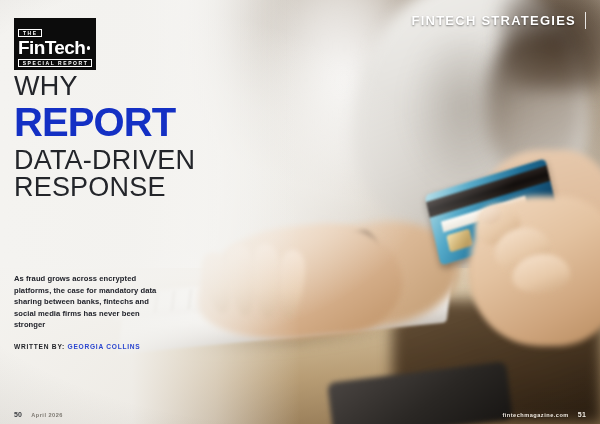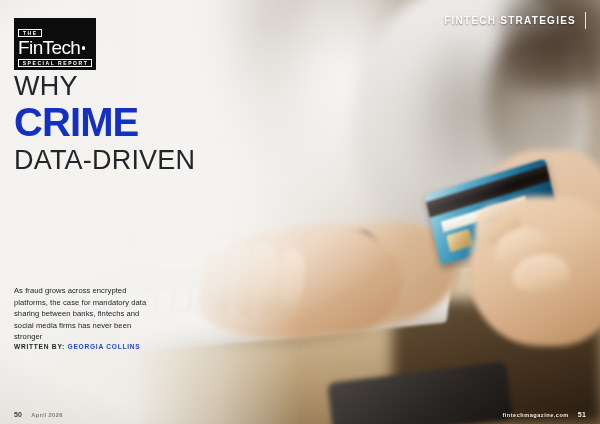--- a/index.html
+++ b/index.html
@@ -226,21 +226,21 @@
     background:radial-gradient(120% 100% at 50% 45%, rgba(0,0,0,0) 55%, rgba(40,28,16,0.22) 100%);
   }
 
   
   .kicker {
     position:absolute; right:14px; top:12px;
     display:flex; align-items:center; gap:9px;
     z-index:6;
   }
   .kicker .k-text {
-    font-size:10px; font-weight:bold; letter-spacing:1.25px;
+    font-size:13px; font-weight:bold; letter-spacing:1.25px;
     color:#ffffff; white-space:nowrap;
     text-shadow:0 1px 2px rgba(0,0,0,0.45);
   }
   .kicker .k-rule {
     width:1px; height:17px; background:rgba(255,255,255,0.85);
   }
 
   
   .logo {
     position:absolute; left:14px; top:18px;
@@ -253,21 +253,21 @@
     display:inline-block;
     border:1px solid #ffffff;
     color:#ffffff;
     font-size:5px; font-weight:bold; letter-spacing:1.5px;
     padding:1px 3px 0 4px;
     line-height:1;
     margin-bottom:1px;
   }
   .logo .word {
     color:#ffffff;
-    font-size:19px; font-weight:normal; letter-spacing:-0.6px;
+    font-size:19px; font-weight:bold; letter-spacing:-0.6px;
     line-height:0.95;
     display:flex; align-items:center;
   }
   .logo .word .dot {
     display:inline-block; width:3.4px; height:3.4px;
     border-radius:50%; background:#ffffff;
     margin-left:1.5px;
   }
   .logo .sr {
     display:block;
@@ -298,22 +298,22 @@
     letter-spacing:-0.9px;
     color:#1430c4;
     white-space:nowrap;
   }
   .hl-blue.second { margin-bottom:6px; }
   .hl-rest { margin-top:2px; }
   .hl-rest .hl-line { margin-bottom:1px; }
 
   
   .standfirst {
-    position:absolute; left:14px; top:285px; width:146px; z-index:6;
-    font-size:7.6px; font-weight:normal; line-height:1.52;
+    position:absolute; left:14px; top:273px; width:146px; z-index:6;
+    font-size:7.6px; font-weight:bold; line-height:1.52;
     color:#20222a; letter-spacing:0.06px;
   }
 
   
   .byline {
     position:absolute; left:14px; top:343px; z-index:6;
     font-size:6.6px; font-weight:bold; letter-spacing:0.75px;
     white-space:nowrap;
   }
   .byline .lbl { color:#1d1f24; }
@@ -398,23 +398,24 @@
     <span class="the">THE</span>
     <div class="word">
       <span>FinTech</span>
       <span class="dot"></span>
     </div>
     <span class="sr">SPECIAL REPORT</span>
   </div>
 
   <div class="headline">
     <div class="hl-line hl-why">WHY</div>
-    <div class="hl-blue second">CRIME</div>
+    <div class="hl-blue second">REPORT</div>
     <div class="hl-rest">
       <div class="hl-line">DATA-DRIVEN</div>
+      <div class="hl-line">RESPONSE</div>
     </div>
   </div>
 
   <div class="standfirst">As fraud grows across encrypted platforms, the case for mandatory data sharing between banks, fintechs and social media firms has never been stronger</div>
 
   <div class="byline">
     <span class="lbl">WRITTEN BY:</span>
     <span class="who">GEORGIA COLLINS</span>
   </div>
 

